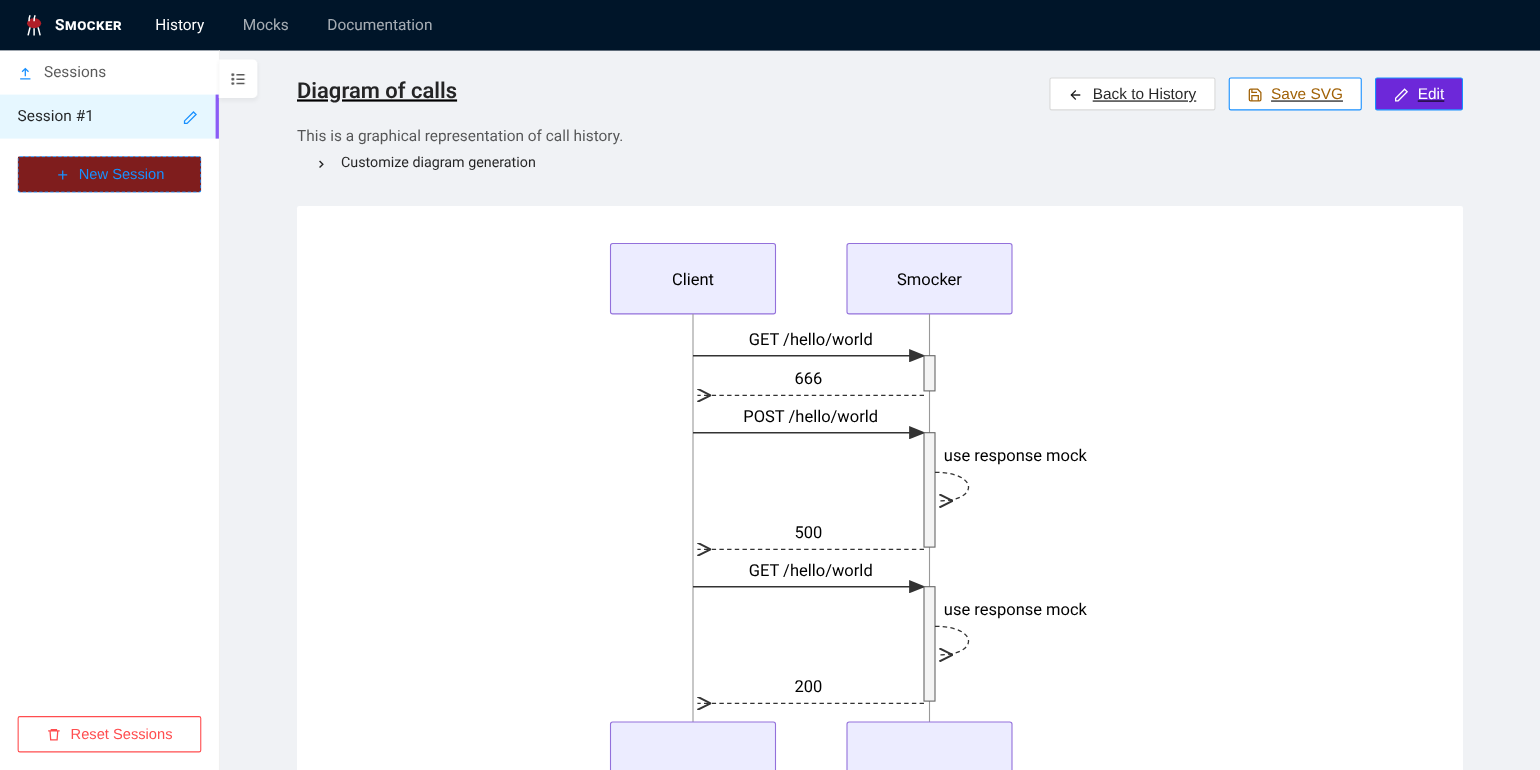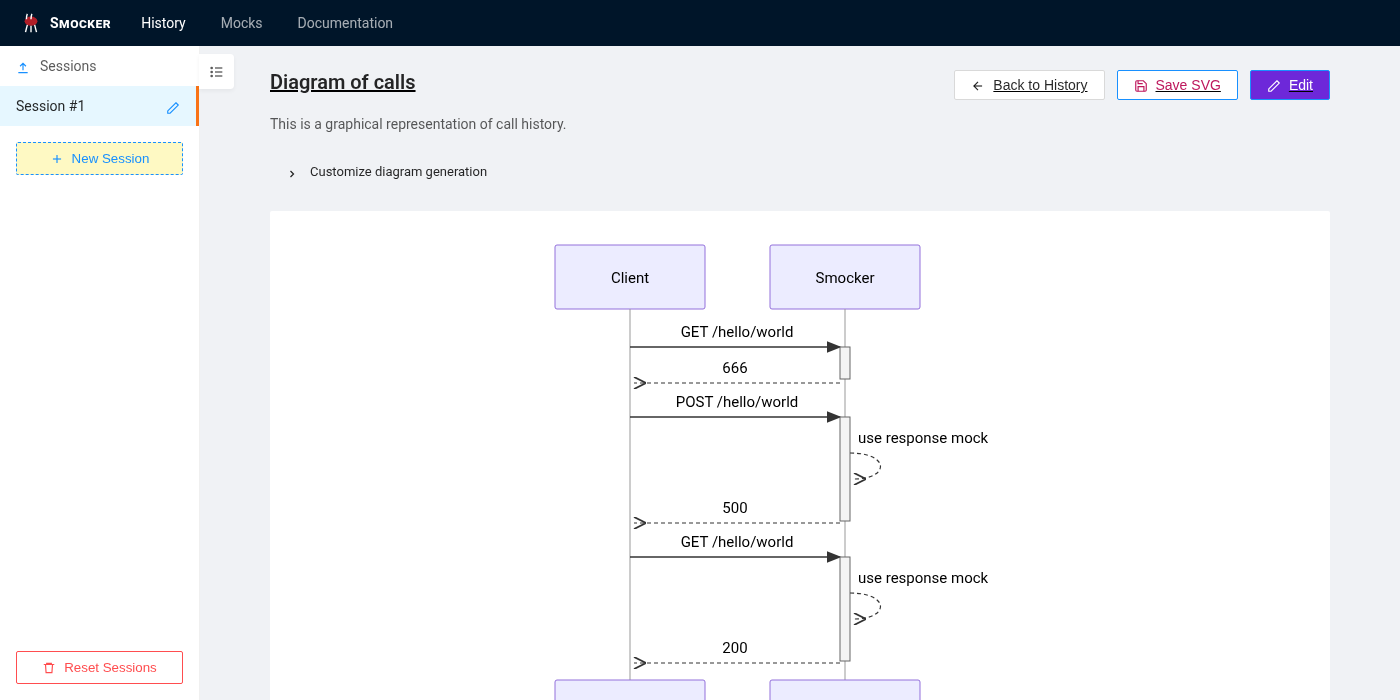--- a/index.html
+++ b/index.html
@@ -82,38 +82,38 @@
       display: flex;
       align-items: center;
       justify-content: center;
       box-shadow: 0 2px 4px rgba(0,0,0,0.05);
       border-radius: 0 4px 4px 0;
       cursor: pointer;
     }
     .session-item {
       padding: 12px 16px;
       background: #e6f7ff;
-      border-right: 3px solid #f97316;
+      border-right: 3px solid #8b5cf6;
       display: flex;
       justify-content: space-between;
       align-items: center;
       cursor: pointer;
       color: rgba(0,0,0,0.85);
     }
     .edit-icon {
       color: #1890ff;
       width: 14px;
       height: 14px;
     }
     .new-session-btn {
       margin: 16px;
       padding: 8px;
       border: 1px dashed #1890ff;
       color: #1890ff;
-      background: #fef9c3;
+      background: #7f1d1d;
       border-radius: 2px;
       display: flex;
       align-items: center;
       justify-content: center;
       gap: 8px;
       cursor: pointer;
     }
     .sidebar-footer {
       margin-top: auto;
       padding: 16px;
@@ -159,30 +159,30 @@
       display: flex;
       align-items: center;
       gap: 8px;
       font-size: 14px;
       border: 1px solid #d9d9d9;
       background: #fff;
       color: rgba(0,0,0,0.85);
     }
     .btn-outline-primary {
       border-color: #1890ff;
-      color: #be185d;
+      color: #a16207;
     }
     .btn-primary {
       background: #6d28d9;
       border-color: #1890ff;
       color: #fff;
     }
     .description {
       color: rgba(0,0,0,0.65);
-      margin-bottom: 24px;
+      margin-bottom: 0;
     }
     .collapse-panel {
       padding: 8px 16px;
       display: flex;
       align-items: center;
       gap: 12px;
       cursor: pointer;
       color: rgba(0,0,0,0.85);
       font-size: 13px;
       margin-bottom: 24px;

